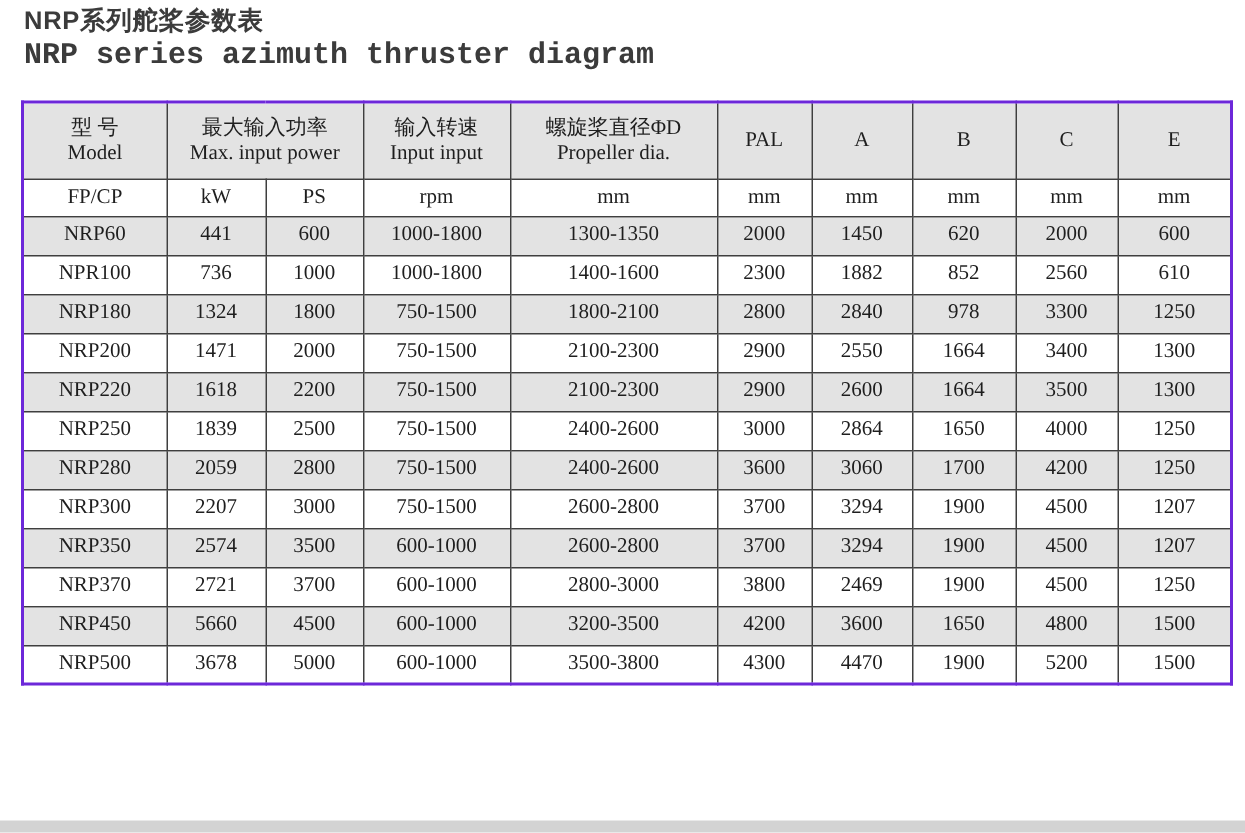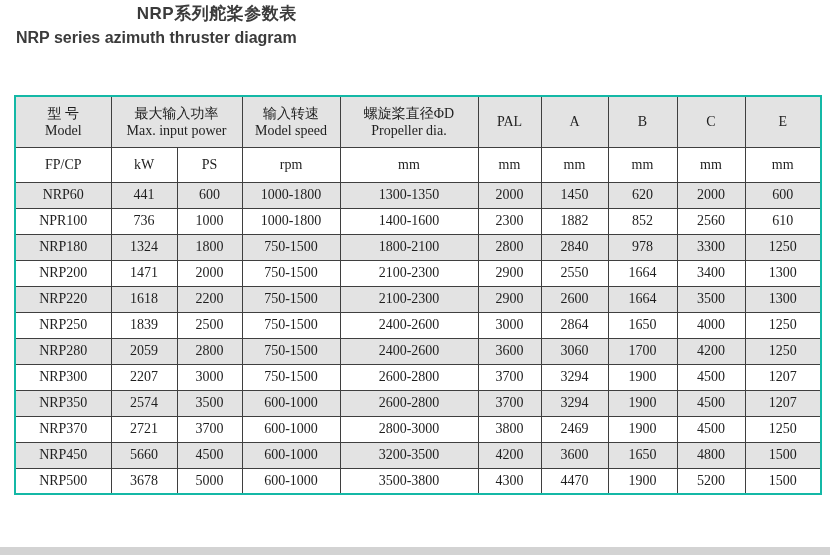--- a/index.html
+++ b/index.html
@@ -11,52 +11,51 @@
     color: #1e1e1e;
     overflow: hidden;
   }
   .titles {
     position: absolute;
     left: 16px;
     top: 2px;
     font-family: "Liberation Sans", sans-serif;
     font-weight: bold;
     color: #3b3b3b;
-    text-align: right;
   }
   .title-zh { font-size: 17px; line-height: 24px; letter-spacing: 0.5px; }
-  .title-en { font-size: 16px; line-height: 24px; }
+  .title-en { font-size: 20px; line-height: 24px; font-family: Liberation Mono, monospace; }
 
   table.spec {
     position: absolute;
     left: 14px;
     top: 67px;
     width: 806px;
     border-collapse: collapse;
     table-layout: fixed;
     background: #ffffff;
   }
-  table.spec { border: 2px solid #14b8a6; margin-top: 28px; }
+  table.spec { border: 2px solid #6d28d9; }
   table.spec th, table.spec td {
     border: 1px solid #3f3f3f;
     text-align: center;
     vertical-align: middle;
     font-size: 14px;
     overflow: hidden;
     white-space: nowrap;
   }
   tr.head-row th {
     height: 51px;
     background: #e3e3e3;
     font-weight: normal;
     line-height: 17px;
     padding: 2px 0;
   }
   tr.units-row td {
-    height: 35px;
+    height: 25px;
     background: #ffffff;
   }
   tbody.data-body td { height: 26px; }
   tbody.data-body tr:nth-child(odd) td { background: #e3e3e3; }
   tbody.data-body tr:nth-child(even) td { background: #ffffff; }
 
   .bottom-strip {
     position: absolute;
     left: 0;
     bottom: 0;
@@ -91,21 +90,21 @@
       <th>
         <div>型  号</div>
         <div>Model</div>
       </th>
       <th colspan="2">
         <div>最大输入功率</div>
         <div>Max. input  power</div>
       </th>
       <th>
         <div>输入转速</div>
-        <div>Model speed</div>
+        <div>Input input</div>
       </th>
       <th>
         <div>螺旋桨直径ΦD</div>
         <div>Propeller dia.</div>
       </th>
       <th>PAL</th>
       <th>A</th>
       <th>B</th>
       <th>C</th>
       <th>E</th>

